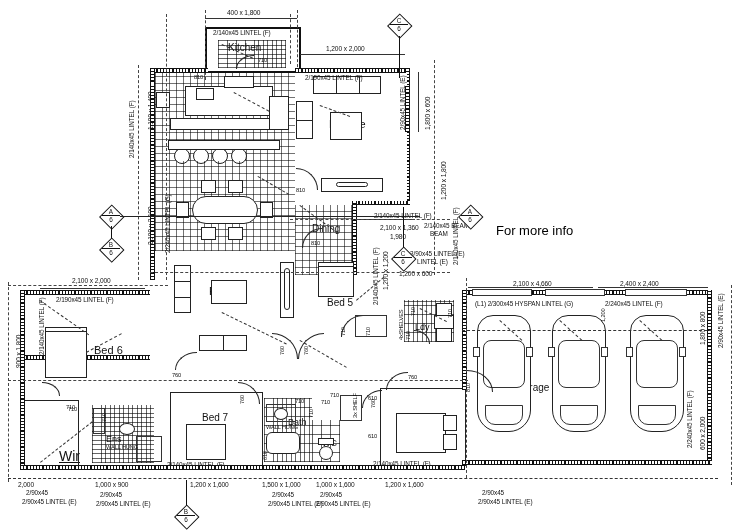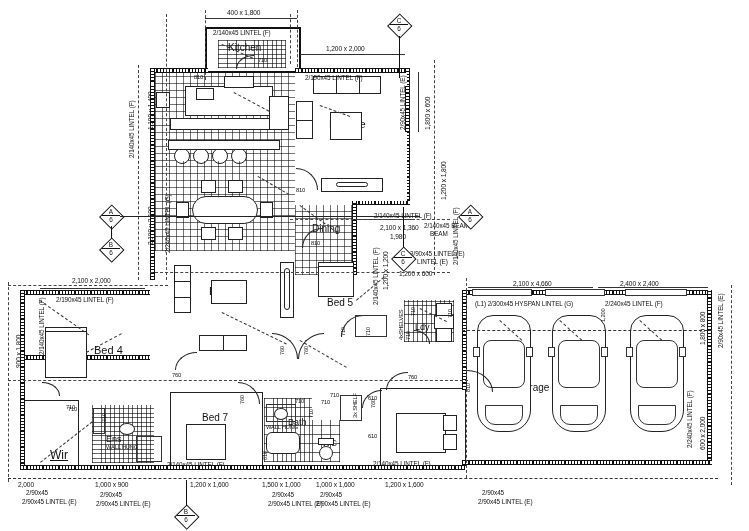--- a/index.html
+++ b/index.html
@@ -72,20 +72,21 @@
       border:1px solid #333;border-radius:0 0 10px 10px;}
   .car .mirL{position:absolute;left:-4px;top:28%;width:5px;height:8px;border:1px solid #333;background:#fff;}
   .car .mirR{position:absolute;right:-4px;top:28%;width:5px;height:8px;border:1px solid #333;background:#fff;}
 </style>
 </head>
 <body>
 
 <div id="plan">
 
   <div class="contact" style="left:496px;top:222px;">
+    <div>For more info</div>
   </div>
 
   <div class="wall-thick" style="left:205px;top:27px;width:92px;height:42px;"></div>
   <div class="tile-sm" style="left:218px;top:40px;width:68px;height:28px;"></div>
   <div class="room-lbl" style="left:228px;top:42px;font-size:10px;">Kitchen</div>
   <div class="tiny" style="left:213px;top:29px;">2/140x45 LINTEL (F)</div>
   <div class="dim" style="left:227px;top:9px;">400 x 1,800</div>
   <div class="dimline" style="left:205px;top:18px;width:92px;"></div>
   <div class="dashline-v" style="left:205px;top:10px;height:70px;"></div>
   <div class="dashline-v" style="left:297px;top:10px;height:62px;"></div>
@@ -196,35 +197,35 @@
   <div class="swing swing-tl" style="left:298px;top:333px;width:26px;height:26px;"></div>
   <div class="tiny6 vert" style="left:303px;top:355px;">760</div>
   <div class="furn" style="left:280px;top:262px;width:14px;height:56px;"></div>
   <div class="furn-r" style="left:284px;top:268px;width:6px;height:42px;border-radius:3px;"></div>
   <div class="swing swing-tl" style="left:175px;top:352px;width:22px;height:18px;"></div>
   <div class="tiny6" style="left:172px;top:372px;">760</div>
 
   <div class="hatchwall" style="left:20px;top:290px;width:130px;height:5px;"></div>
   <div class="hatchwall-v" style="left:20px;top:290px;width:5px;height:180px;"></div>
   <div class="hatchwall" style="left:20px;top:465px;width:150px;height:5px;"></div>
-  <div class="room-lbl" style="left:94px;top:344px;">Bed 4</div>
+  <div class="room-lbl" style="left:94px;top:344px;">Bed 6</div>
   <div class="furn" style="left:45px;top:330px;width:42px;height:48px;"></div>
   <div class="furn" style="left:45px;top:327px;width:42px;height:5px;"></div>
   <div class="tiny" style="left:56px;top:296px;">2/190x45 LINTEL (F)</div>
   <div class="dim" style="left:72px;top:277px;">2,100 x 2,000</div>
   <div class="dimline" style="left:40px;top:288px;width:105px;"></div>
   <div class="tiny vert" style="left:38px;top:355px;">2/140x45 LINTEL (F)</div>
   <div class="dim vert" style="left:15px;top:368px;">900 x 1,800</div>
   <div class="hatchwall-v" style="left:20px;top:318px;width:5px;height:40px;"></div>
   <div class="dashline-v" style="left:8px;top:282px;height:200px;"></div>
   <div class="swing swing-tr" style="left:42px;top:382px;width:18px;height:14px;"></div>
   <div class="tiny6" style="left:66px;top:404px;">710</div>
 
   <div class="room-lbl" style="left:106px;top:434px;font-size:9px;">Ens</div>
-  <div class="room-lbl" style="left:50px;top:448px;font-size:12px;text-decoration:underline;">Wir</div>
+  <div class="room-lbl" style="left:59px;top:448px;font-size:14px;text-decoration:underline;">Wir</div>
   <div class="tile-sm" style="left:92px;top:405px;width:62px;height:58px;"></div>
   <div class="thin" style="left:93px;top:408px;width:12px;height:26px;"></div>
   <div class="furn-r" style="left:119px;top:423px;width:16px;height:12px;"></div>
   <div class="thin" style="left:136px;top:436px;width:26px;height:26px;"></div>
   <div class="tiny6" style="left:106px;top:444px;">WALL HUNG</div>
   <div class="tiny6 vert" style="left:101px;top:422px;">710</div>
   <div class="tiny6" style="left:68px;top:406px;">710</div>
   <div class="solidline-v" style="left:78px;top:400px;height:66px;"></div>
   <div class="solidline-h" style="left:25px;top:400px;width:53px;"></div>
 

